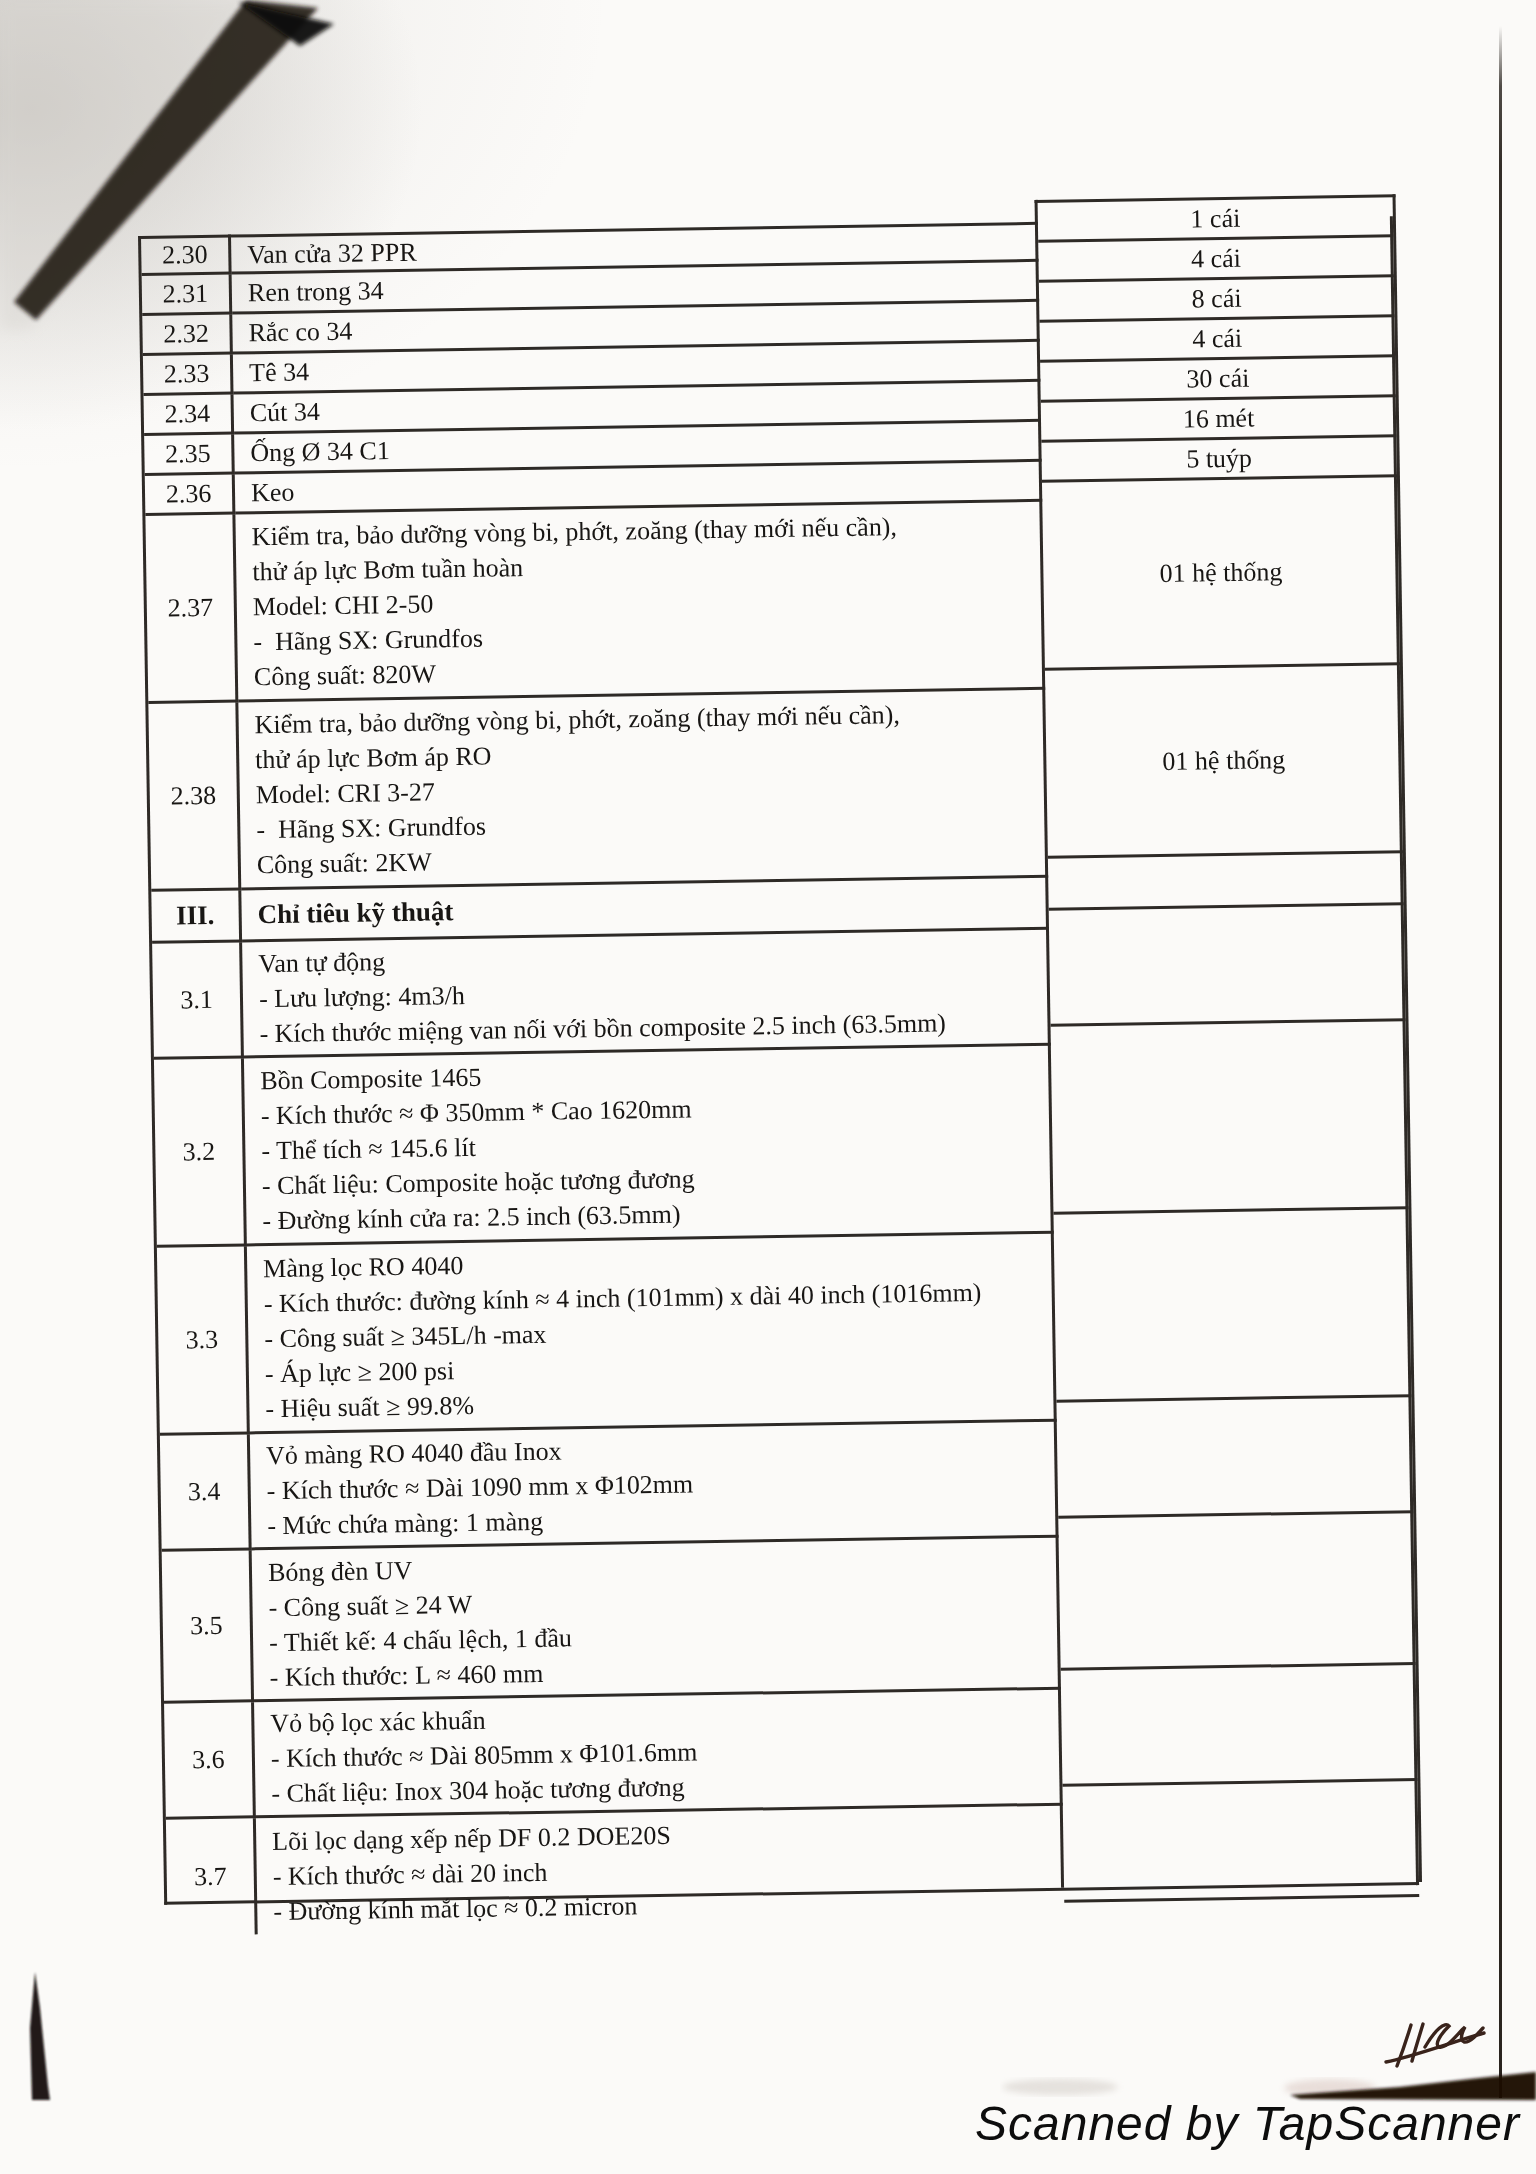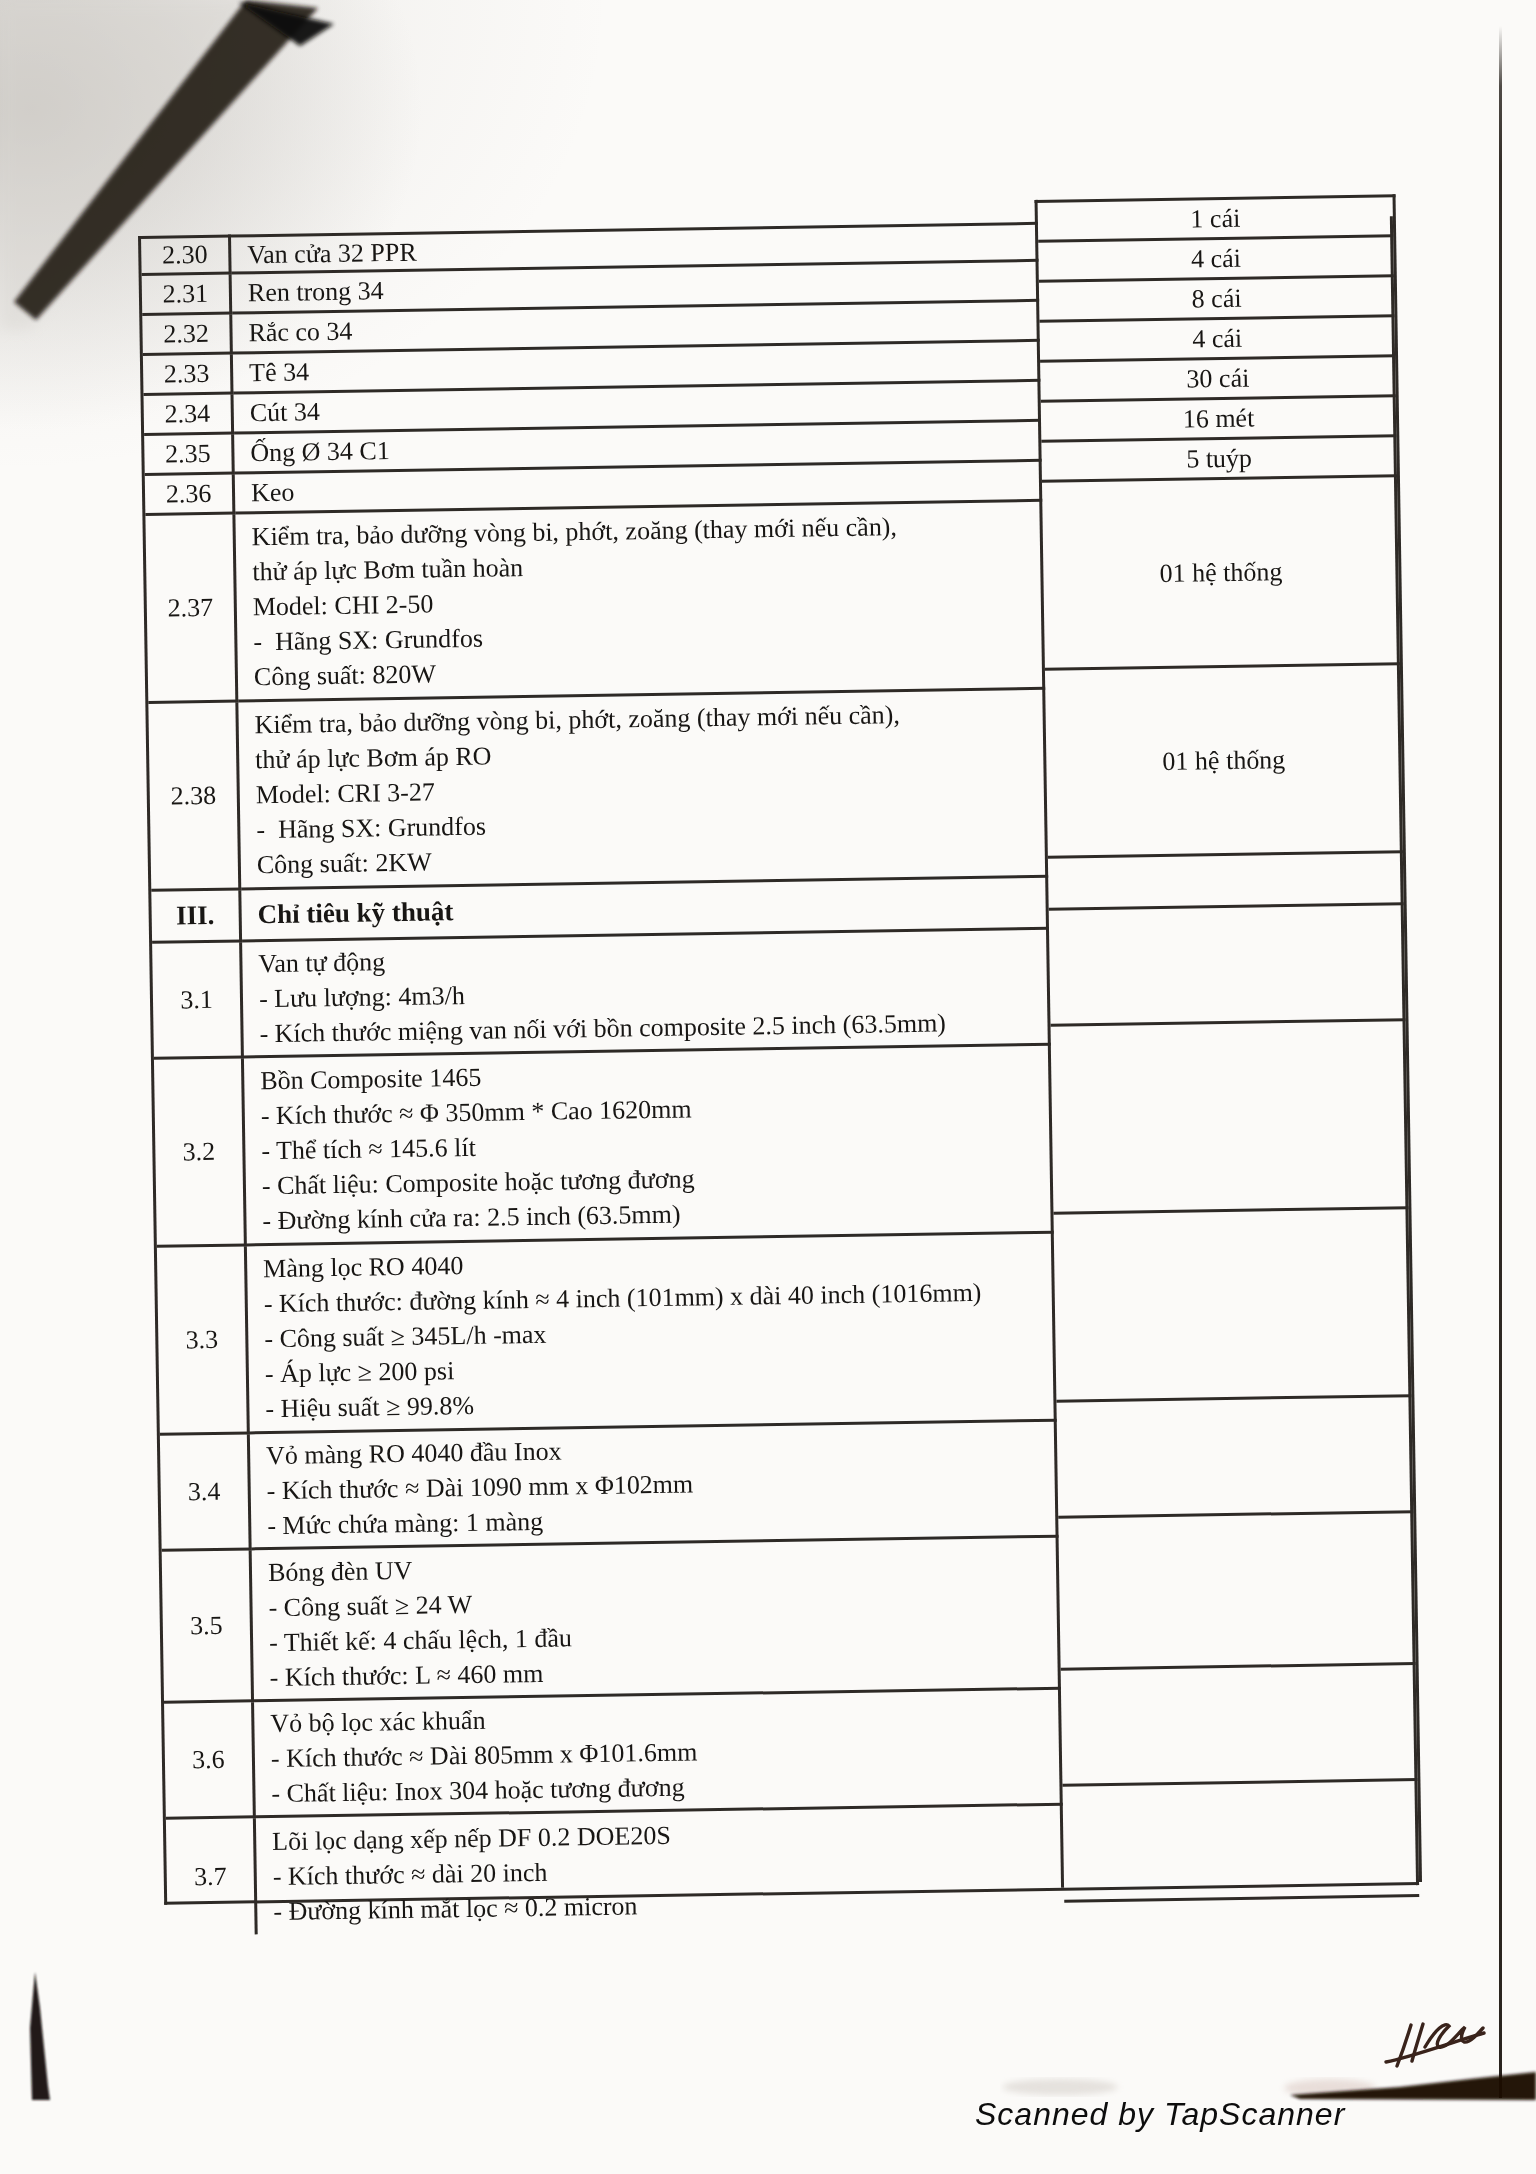--- a/index.html
+++ b/index.html
@@ -67,21 +67,21 @@
   .edge-line{
     position:absolute;left:1499px;top:26px;width:3px;height:2072px;
     background:linear-gradient(to bottom, rgba(50,45,40,0) 0, rgba(50,45,40,.85) 60px, #332d28 140px, #2a241f 100%);
   }
   .bottom-art{position:absolute;left:1000px;top:2060px;}
   .left-mark{position:absolute;left:18px;top:1968px;}
   .signature{position:absolute;left:1380px;top:2012px;}
   .watermark{
     position:absolute;left:975px;top:2096px;
     font-family:"Liberation Sans","DejaVu Sans",sans-serif;
-    font-style:italic;font-size:32px;font-weight:500;
+    font-style:italic;font-size:48px;font-weight:500;
     letter-spacing:1px;color:#0d0d0d;white-space:pre;
   }
 </style>
 </head>
 <body>
 
 <div class="page">
 
   <div class="shade-tl"></div>
 

